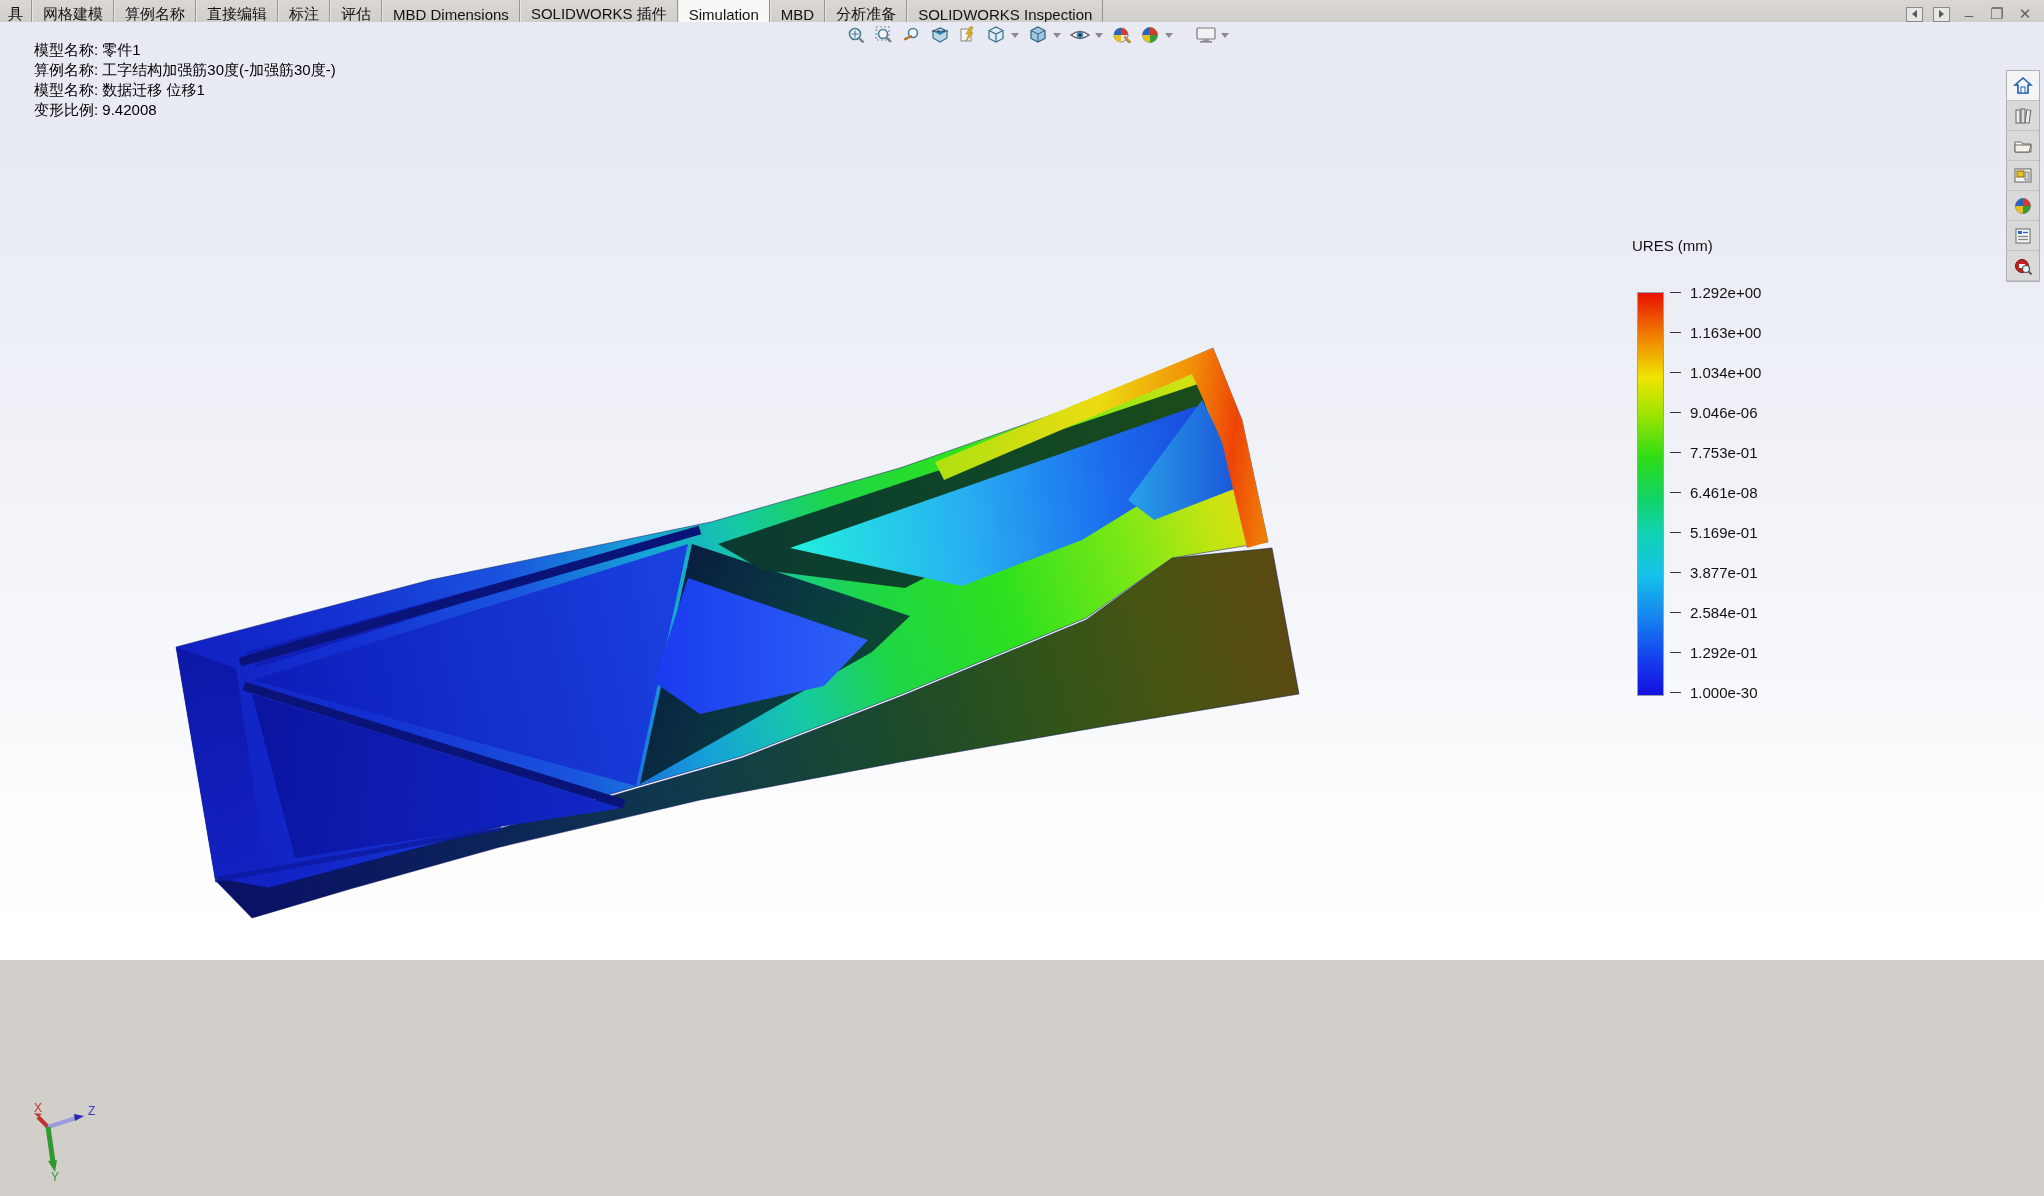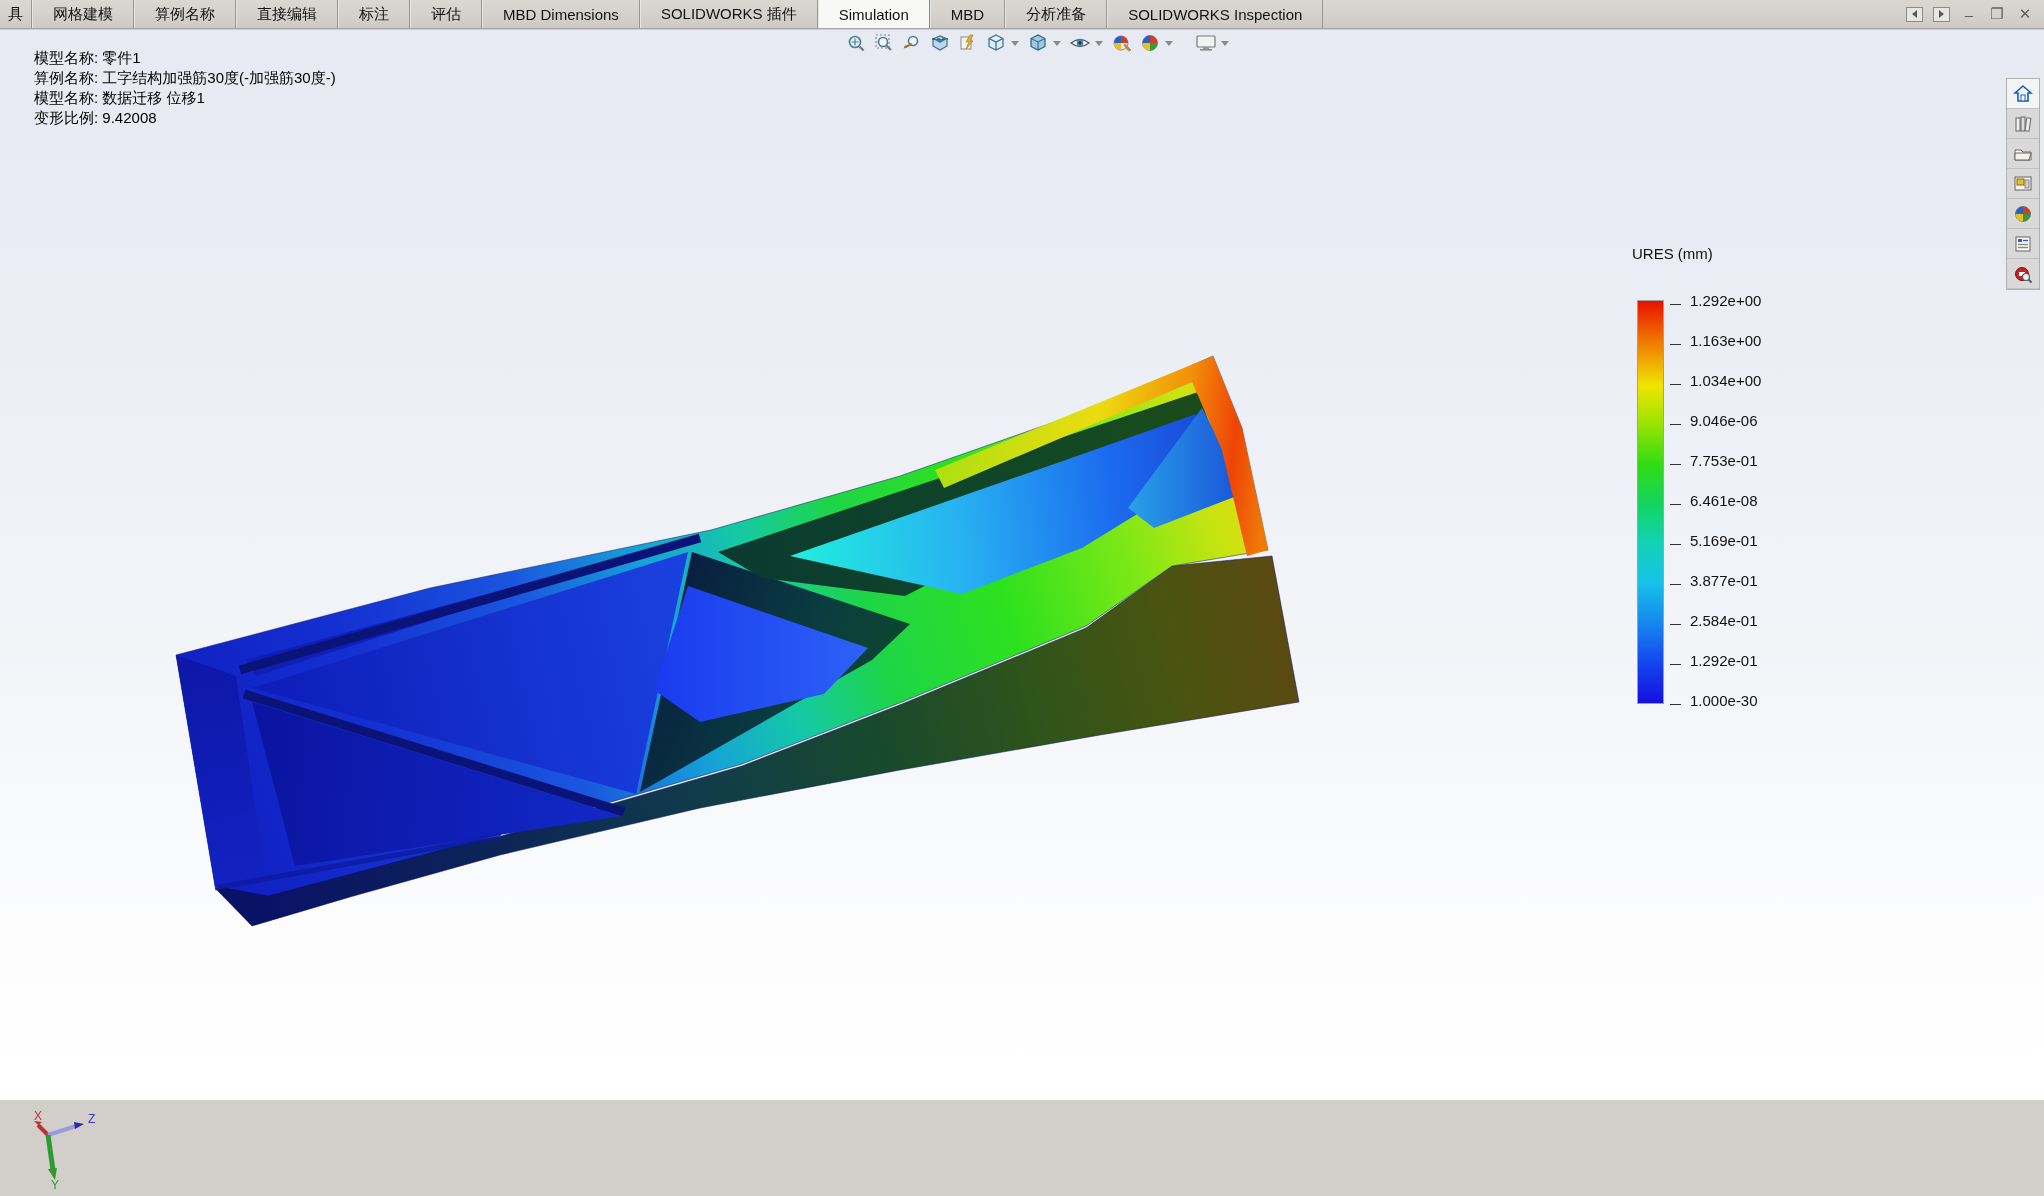--- a/index.html
+++ b/index.html
@@ -3,53 +3,53 @@
 <meta charset="utf-8">
 <style>
   * { margin:0; padding:0; box-sizing:border-box; }
   html,body { width:2044px; height:1196px; overflow:hidden; font-family:"Liberation Sans",sans-serif; }
   #screen { position:relative; width:2044px; height:1196px; background:#d2cfca; }
 
   
   .tabbar { position:absolute; top:0; left:0; width:2044px; height:29px;
             background:linear-gradient(#dbd8d4,#cecbc6); border-bottom:1px solid #a8a5a0;
             display:flex; align-items:stretch; }
-  .tab { display:flex; align-items:center; padding:0 20px; font-size:15px; color:#121212;
+  .tab { display:flex; align-items:center; padding:0 10px; font-size:15px; color:#121212;
          border-right:1px solid #979691; border-left:1px solid #e8e6e2; white-space:nowrap; cursor:default; }
   .tab.first { padding:0 8px; border-left:none; }
   .tab.active { background:#f8f8f7; border-right:1px solid #8a8a86;justify-content:center; }
   .win-ctrls { margin-left:auto; display:flex; align-items:center; gap:10px; padding-right:10px; }
   .wc-box { width:17px; height:15px; border:1px solid #8a8a8a; background:#e8e6e2;
             display:flex; align-items:center; justify-content:center; }
   .wc-tri-l { width:0; height:0; border-top:4px solid transparent; border-bottom:4px solid transparent; border-right:5px solid #5a5a5a; }
   .wc-tri-r { width:0; height:0; border-top:4px solid transparent; border-bottom:4px solid transparent; border-left:5px solid #5a5a5a; }
   .wc-glyph { color:#5f5f5f; font-size:15px; width:18px; text-align:center; cursor:default; }
 
   
-  .viewport { position:absolute; top:30px; left:0; width:2044px; height:1070px;
+  .viewport { position:absolute; top:22px; left:0; width:2044px; height:938px;
               background:linear-gradient(180deg,#e7eaf3 0%,#e9ecf4 20%,#f3f5f9 60%,#fdfdfe 85%,#ffffff 100%); }
 
   
   .hud { position:absolute; left:845px; top:2px; display:flex; align-items:center; gap:6px; }
   .hud .ico { width:22px; height:22px; display:flex; align-items:center; justify-content:center; }
   .hud .caret { width:0; height:0; border-left:4px solid transparent; border-right:4px solid transparent;
                 border-top:5px solid #8a8a8a; margin:0 2px 0 -2px; }
   .hud .gap { width:8px; }
 
   
   .anno { position:absolute; left:34px; top:18px; font-size:15px; color:#000; line-height:20px; white-space:nowrap; }
 
   
   .legend { position:absolute; left:1630px; top:215px; width:200px; }
   .legend .title { font-size:15px; color:#111; margin-left:2px; }
   .legend .body { position:relative; margin-top:28px; height:430px; }
   .legend .bar { position:absolute; left:7px; top:10px; width:27px; height:404px;
       border:1px solid #9aa0a8;
       background:linear-gradient(180deg,#e81100 0%,#f07800 10%,#f0e400 21%,#a0e400 30%,#2edc16 41%,#12d464 51%,#12d2b4 60%,#16c2ea 70%,#1688ee 80%,#1440ee 91%,#1410e0 100%); }
-  .lg-row { position:absolute; left:40px; height:16px; display:flex; align-items:center; }
+  .lg-row { position:absolute; left:40px; height:16px; display:flex; align-items:flex-start; }
   .lg-dash { width:11px; height:1px; background:#333; margin-right:9px; margin-top:8px; }
   .lg-row span { font-size:15px; color:#111; white-space:nowrap; }
 
   
   .taskpane { position:absolute; right:4px; top:48px; width:34px; background:#dadada;
               border:1px solid #b0b0b0; }
   .tp-btn { width:32px; height:30px; display:flex; align-items:center; justify-content:center;
             border-bottom:1px solid #c2c2c2; background:#d9d9d9; }
   .tp-btn.active { background:#f4f4f4; }
 

